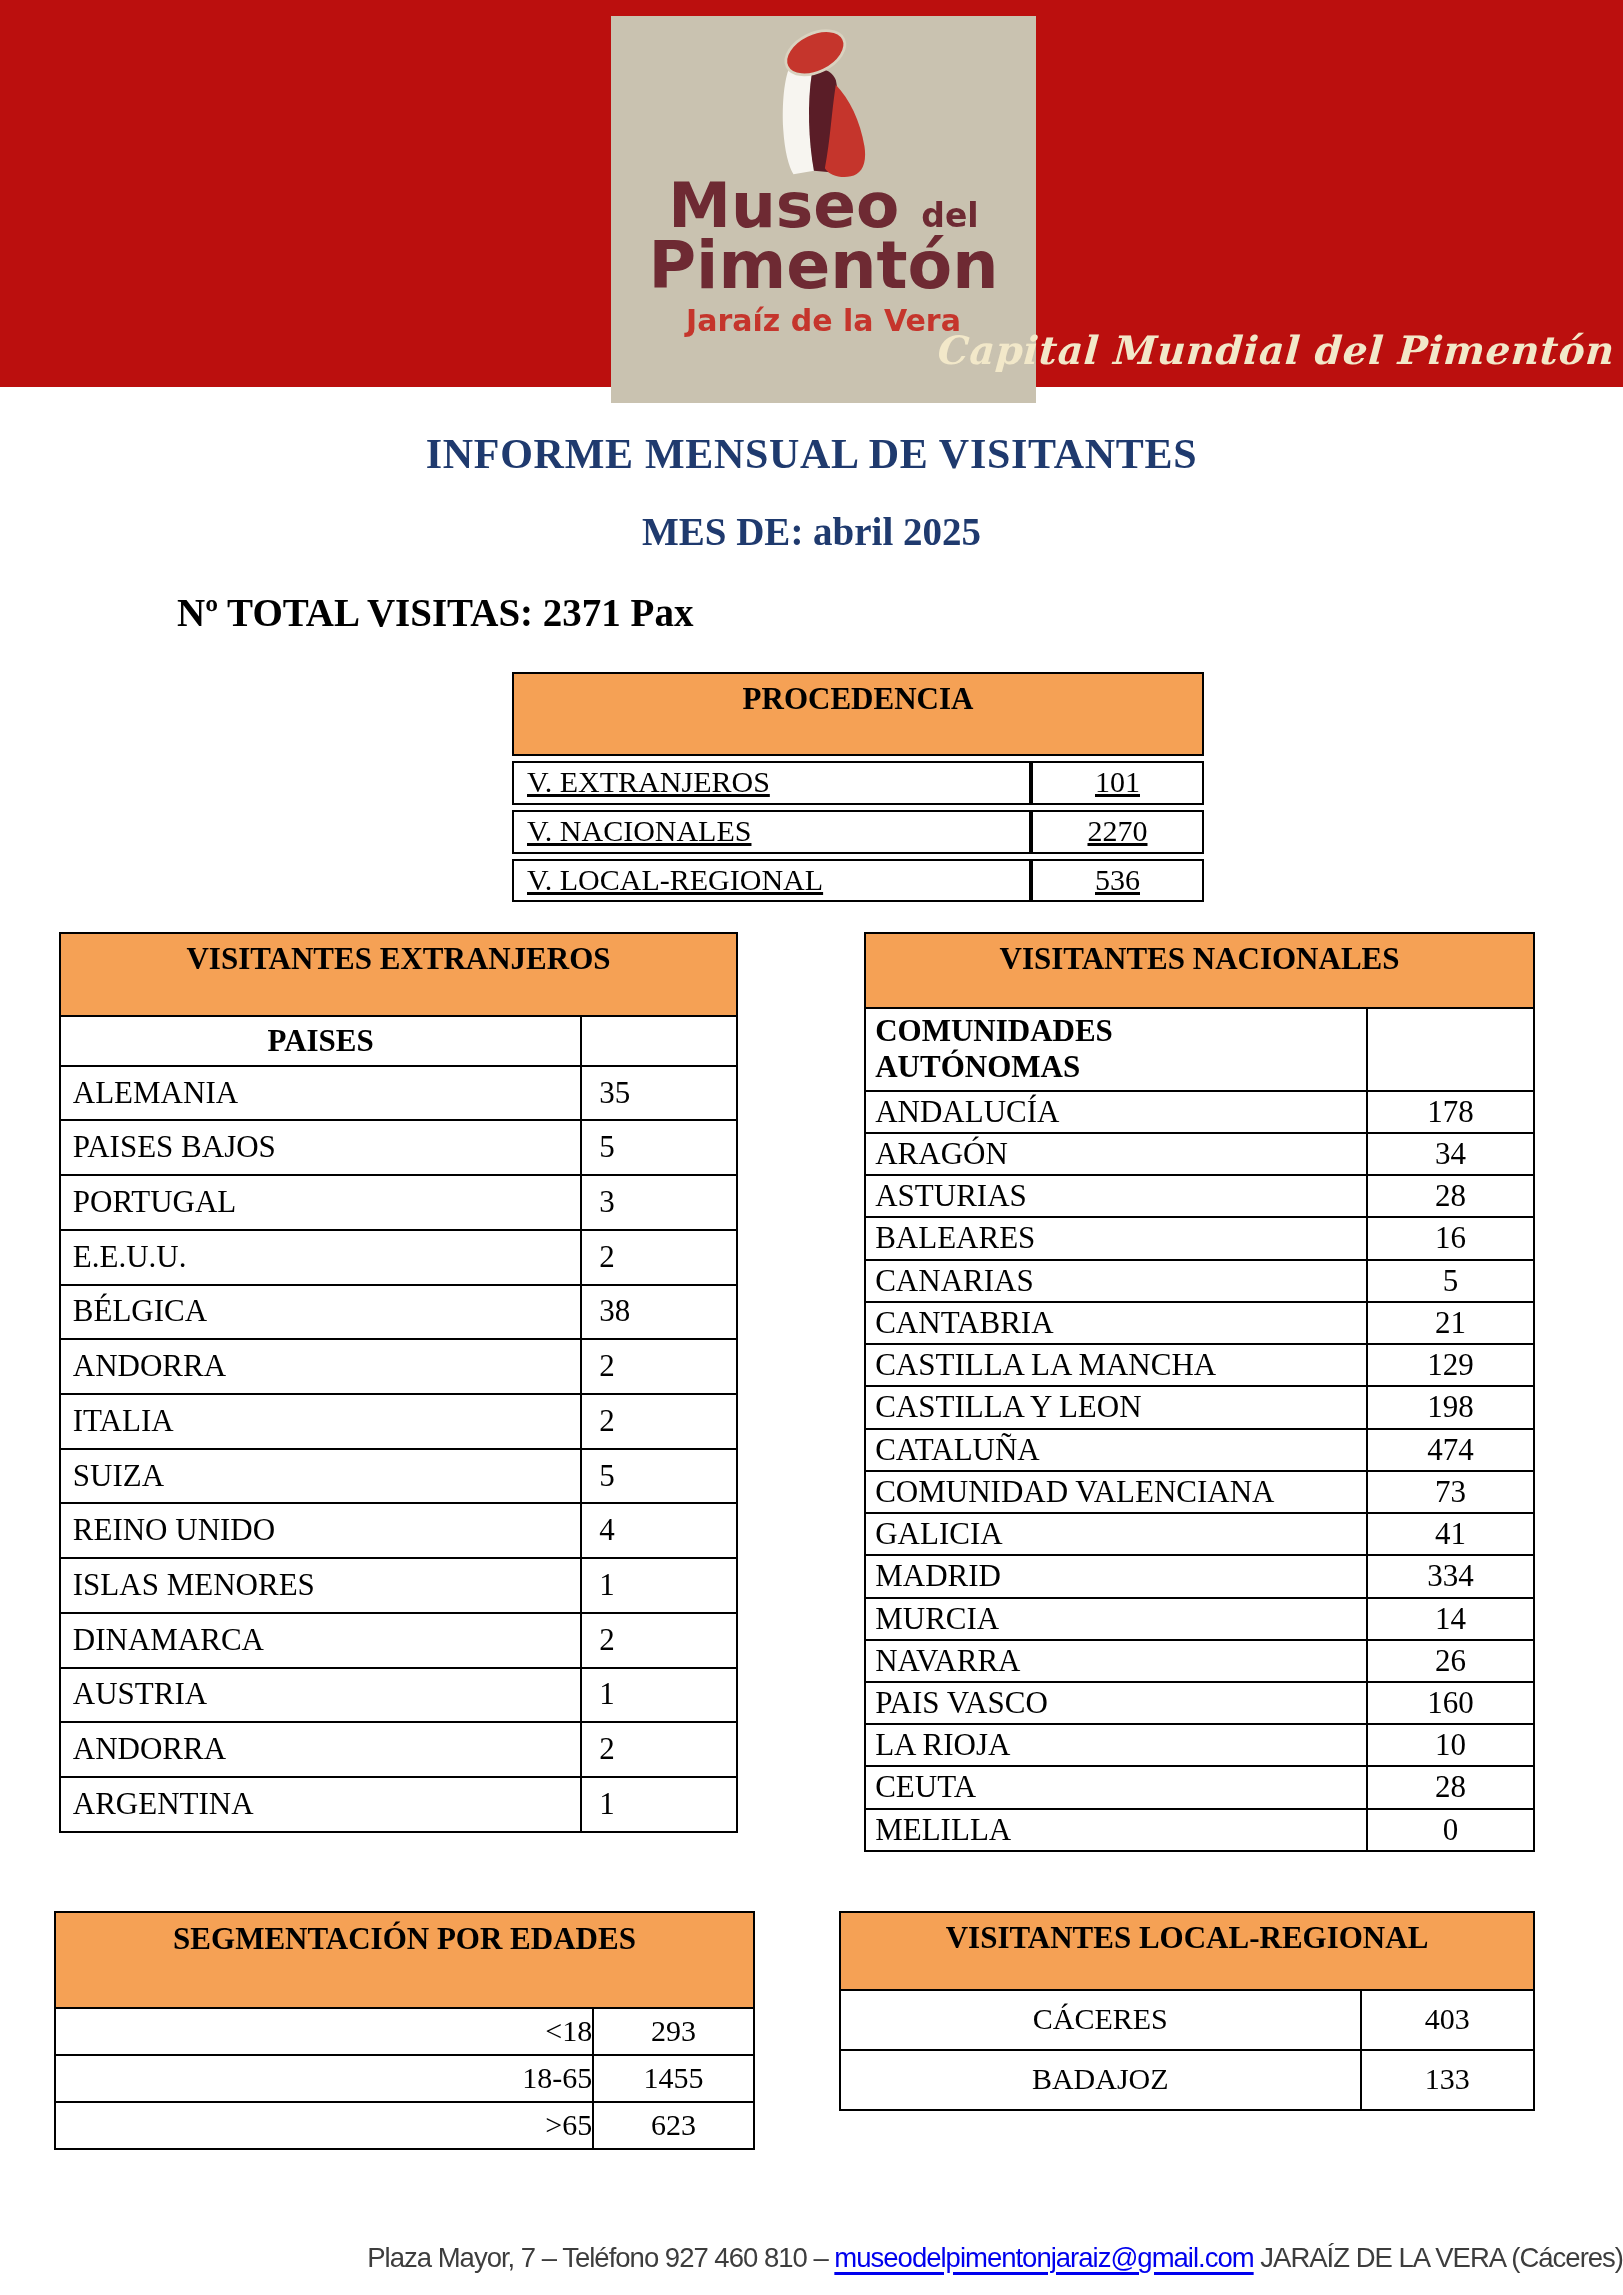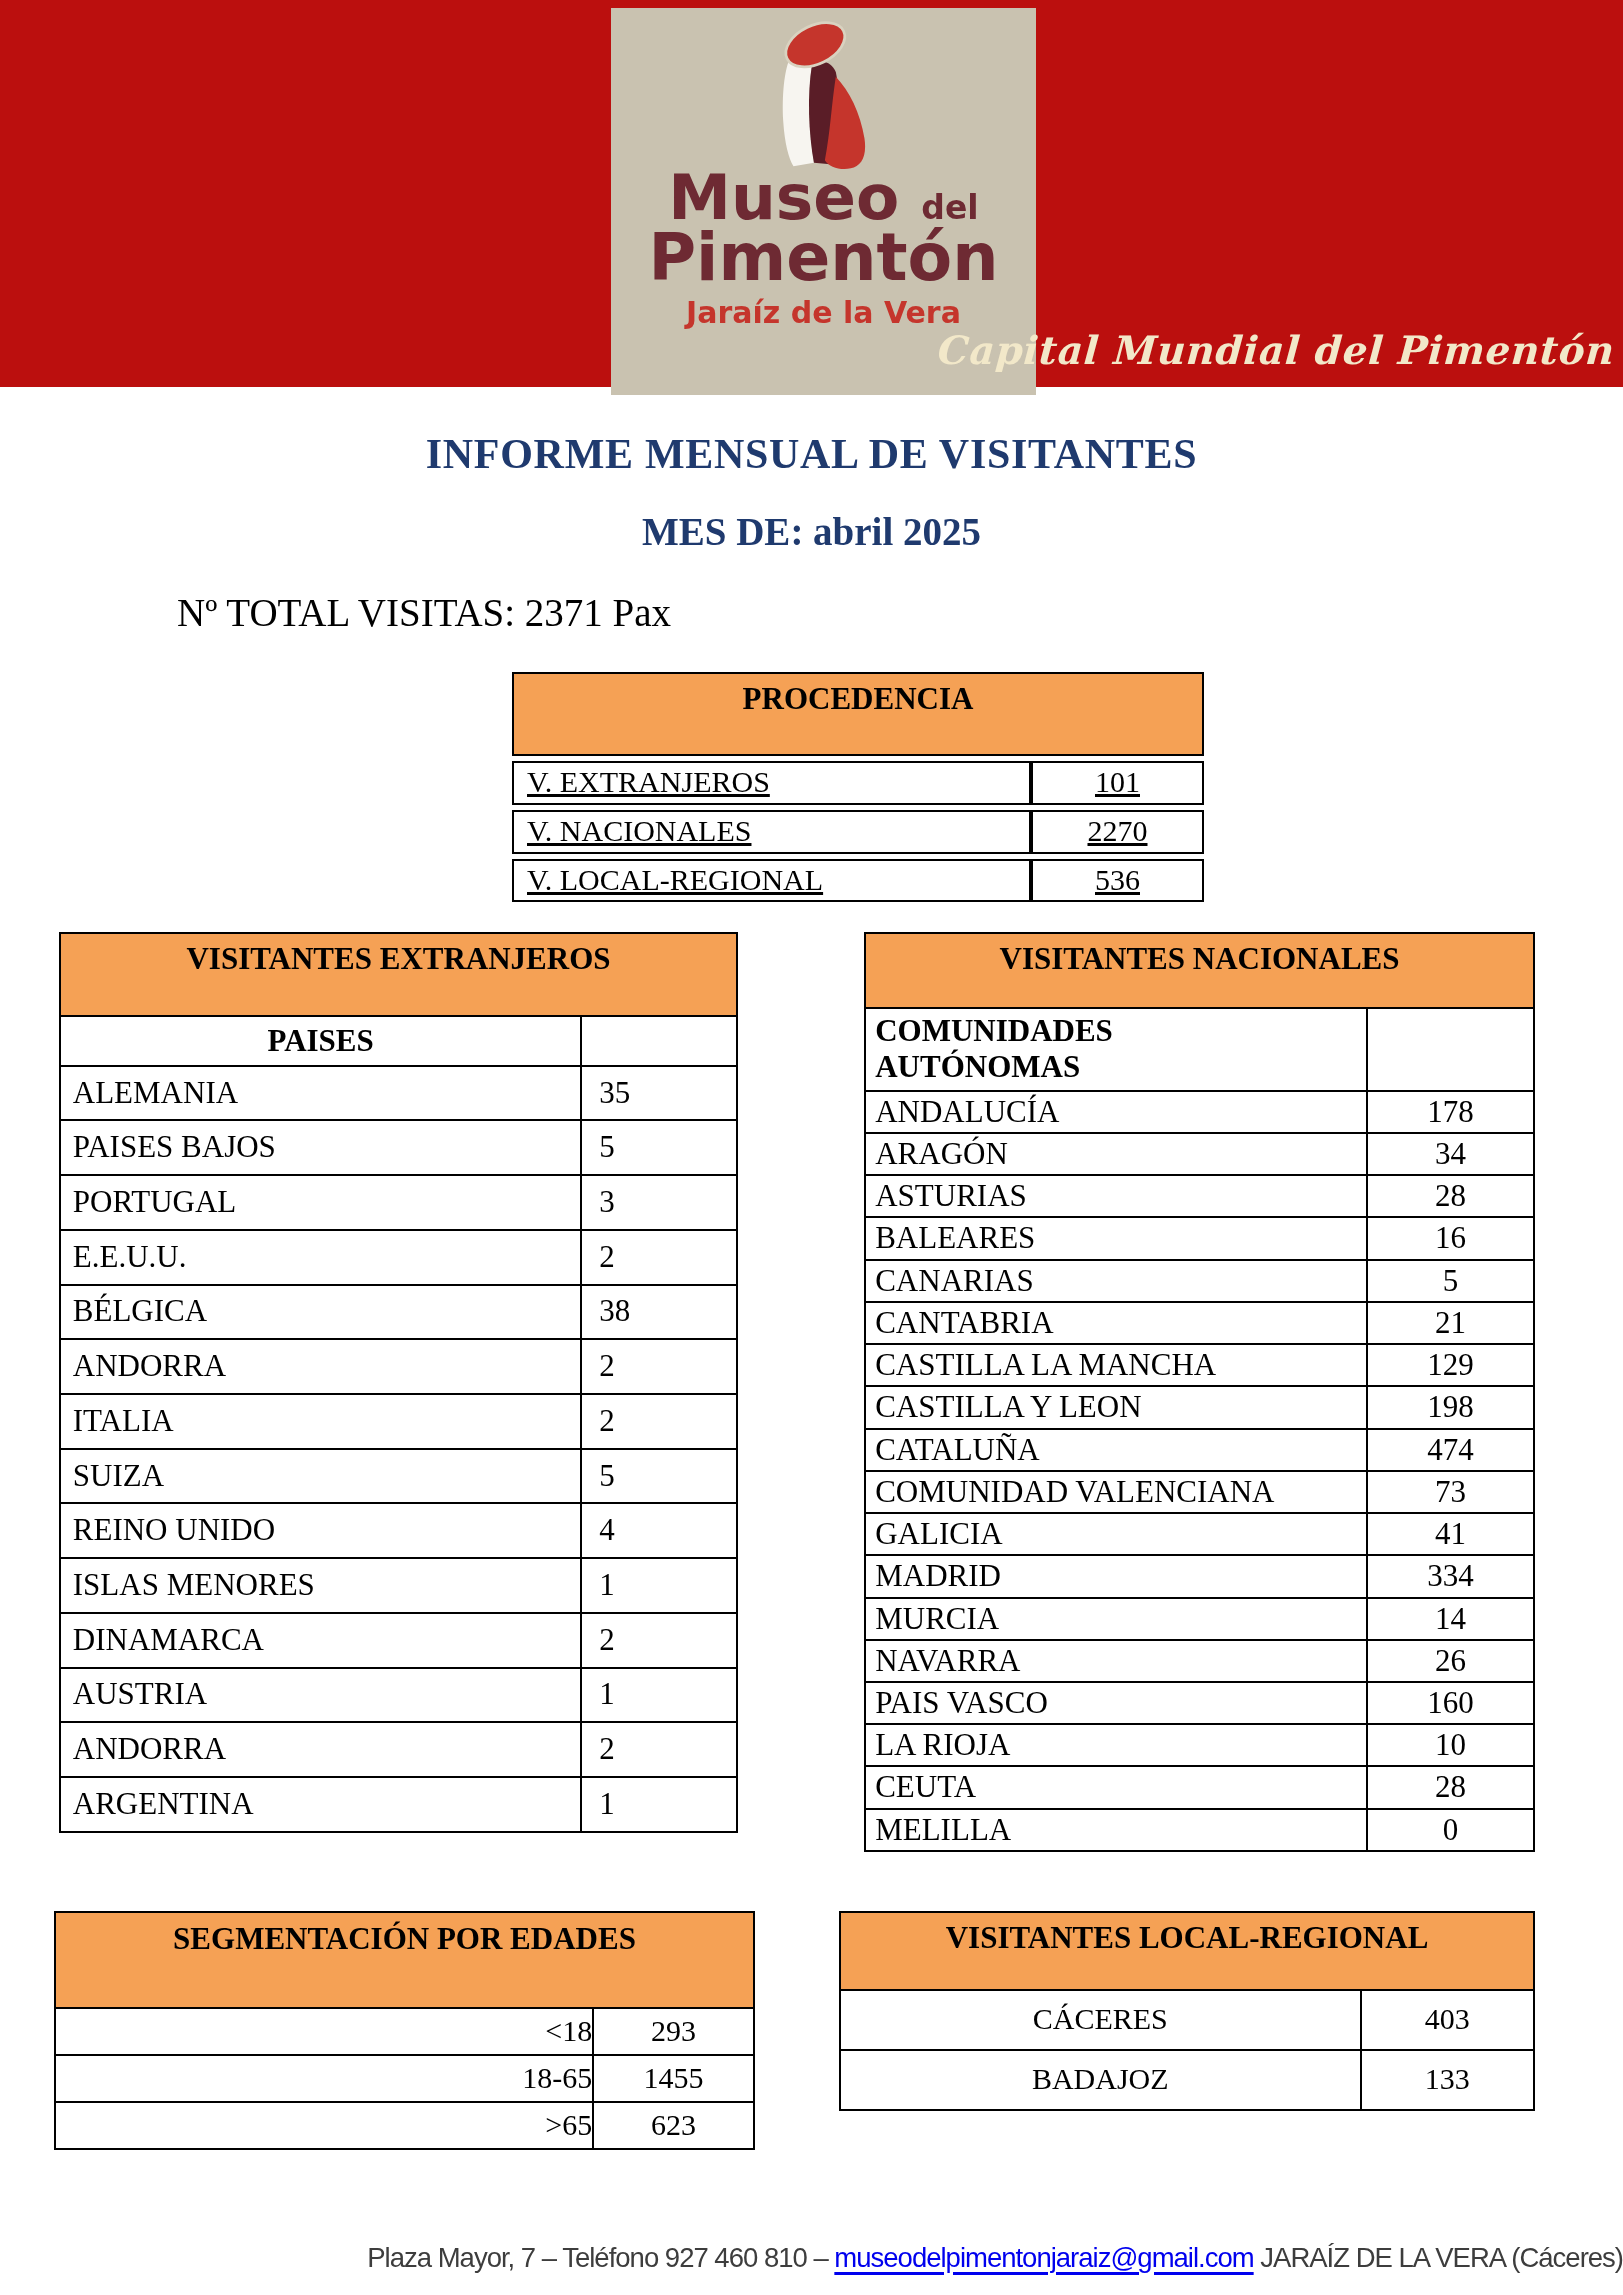--- a/index.html
+++ b/index.html
@@ -18,21 +18,21 @@
   html,body{margin:0;padding:0;}
   body{
     width:1623px;height:2295px;background:#fff;position:relative;
     font-family:"Liberation Serif","DejaVu Serif",serif;color:var(--ink);
     overflow:hidden;
   }
 
   
   .band{position:relative;width:100%;height:387px;background:var(--band-red);}
   .logo-box{
-    position:absolute;left:611px;top:8px;width:425px;height:387px;
+    position:absolute;left:611px;top:16px;width:425px;height:387px;
     background:var(--logo-bg);display:flex;flex-direction:column;align-items:center;
   }
   .pepper{width:147px;height:157px;margin-top:3.9px;flex:0 0 auto;}
   .logo-line1{font-family:"DejaVu Sans",sans-serif;font-weight:bold;color:var(--logo-maroon);
     font-size:63px;line-height:.92;white-space:nowrap;}
   .logo-line1 .small{font-size:33px;}
   .logo-line2{font-family:"DejaVu Sans",sans-serif;font-weight:bold;color:var(--logo-maroon);
     font-size:65px;line-height:.95;white-space:nowrap;}
   .logo-sub{font-family:"DejaVu Sans",sans-serif;font-weight:bold;color:var(--logo-red);
     font-size:30px;margin-top:6.5px;white-space:nowrap;}
@@ -41,21 +41,21 @@
     font-family:"DejaVu Serif",serif;font-style:italic;font-weight:bold;
     color:var(--cream);font-size:39px;letter-spacing:0.7px;transform:skewX(-4deg);
     white-space:nowrap;
   }
 
   
   .report-title{margin:46px 0 0;text-align:center;color:var(--title-blue);
     font-size:42px;font-weight:bold;letter-spacing:0.7px;line-height:1;}
   .month-line{margin:37px 0 0;text-align:center;color:var(--title-blue);
     font-size:39px;font-weight:bold;line-height:1;}
-  .total-line{margin:42px 0 0 177px;font-size:39px;font-weight:normal;line-height:1;}
+  .total-line{margin:42px 0 0 177px;font-size:39px;font-weight:bold;line-height:1;}
 
   
   table{border-collapse:collapse;table-layout:fixed;}
   th,td{border:2px solid #000;}
   th.tbl-title{
     background:var(--orange);font-size:31px;font-weight:bold;
     text-align:center;vertical-align:top;line-height:1.1;
   }
   td{font-size:31px;line-height:1.15;vertical-align:middle;}
   col.c-label{width:75%;}

